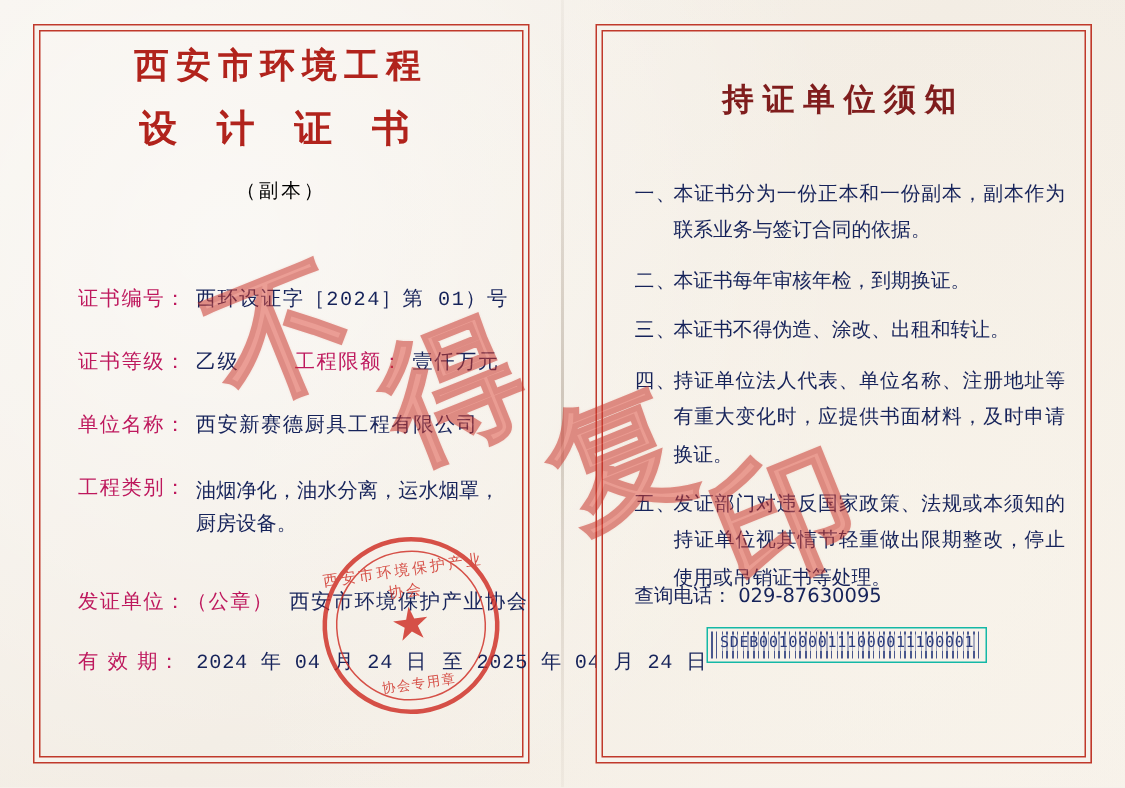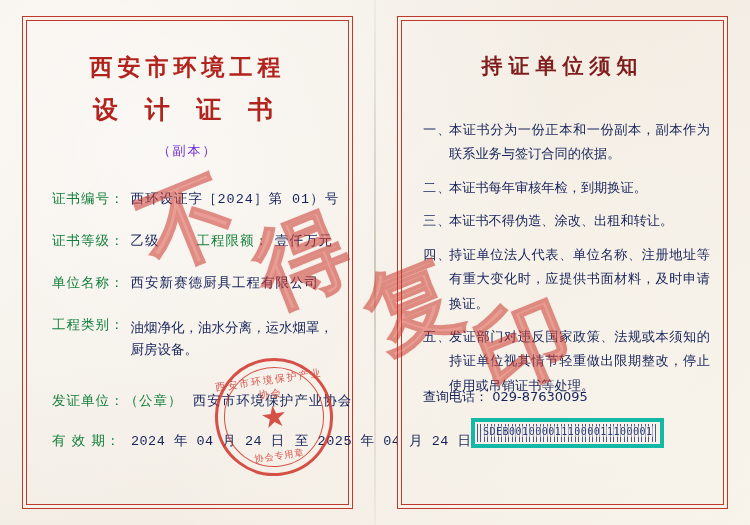--- a/index.html
+++ b/index.html
@@ -53,21 +53,21 @@
     position: absolute;
     left: 374px;
     top: 0;
     width: 2px;
     height: 525px;
     background: linear-gradient(to bottom, rgba(120,100,80,0.05), rgba(120,100,80,0.30), rgba(120,100,80,0.05));
   }
   
   .title-block {
     position: absolute;
-    top: 52px;
+    top: 28px;
     left: 0;
     right: 0;
     text-align: center;
     color: #b1231c;
   }
   .title-line1 {
     font-size: 23px;
     letter-spacing: 5px;
     font-weight: bold;
     font-family: "DejaVu Serif", serif;
@@ -75,39 +75,39 @@
   .title-line2 {
     margin-top: 10px;
     font-size: 25px;
     letter-spacing: 9px;
     font-weight: bold;
     font-family: "DejaVu Serif", serif;
   }
   .title-sub {
     margin-top: 16px;
     font-size: 13px;
-    color: #6d28d9;
+    color: #000000;
     letter-spacing: 2px;
   }
   .fields {
     position: absolute;
     top: 190px;
     left: 52px;
     right: 30px;
     color: #1d2a5b;
     font-size: 13.5px;
   }
   .field-row {
     display: flex;
     align-items: flex-end;
     margin-bottom: 24px;
     white-space: nowrap;
   }
   .field-label {
-    color: #15803d;
+    color: #be185d;
     letter-spacing: 1px;
   }
   .field-value {
     color: #16235a;
     margin-left: 6px;
     letter-spacing: 1px;
   }
   .field-value.hand {
     font-family: Liberation Mono, monospace;
   }
@@ -188,21 +188,21 @@
     color: #16235a;
     font-size: 13px;
     white-space: nowrap;
   }
   .code-box {
     position: absolute;
     left: 96px;
     top: 418px;
     width: 185px;
     height: 22px;
-    border: 4px solid #14b8a6;
+    border: 1px solid #14b8a6;
     overflow: hidden;
   }
   .code-bars {
     position: absolute;
     inset: 2px;
     background: repeating-linear-gradient(
       90deg,
       #2b3c7d 0px, #2b3c7d 1px,
       transparent 1px, transparent 3px,
       #2b3c7d 3px, #2b3c7d 4px,

